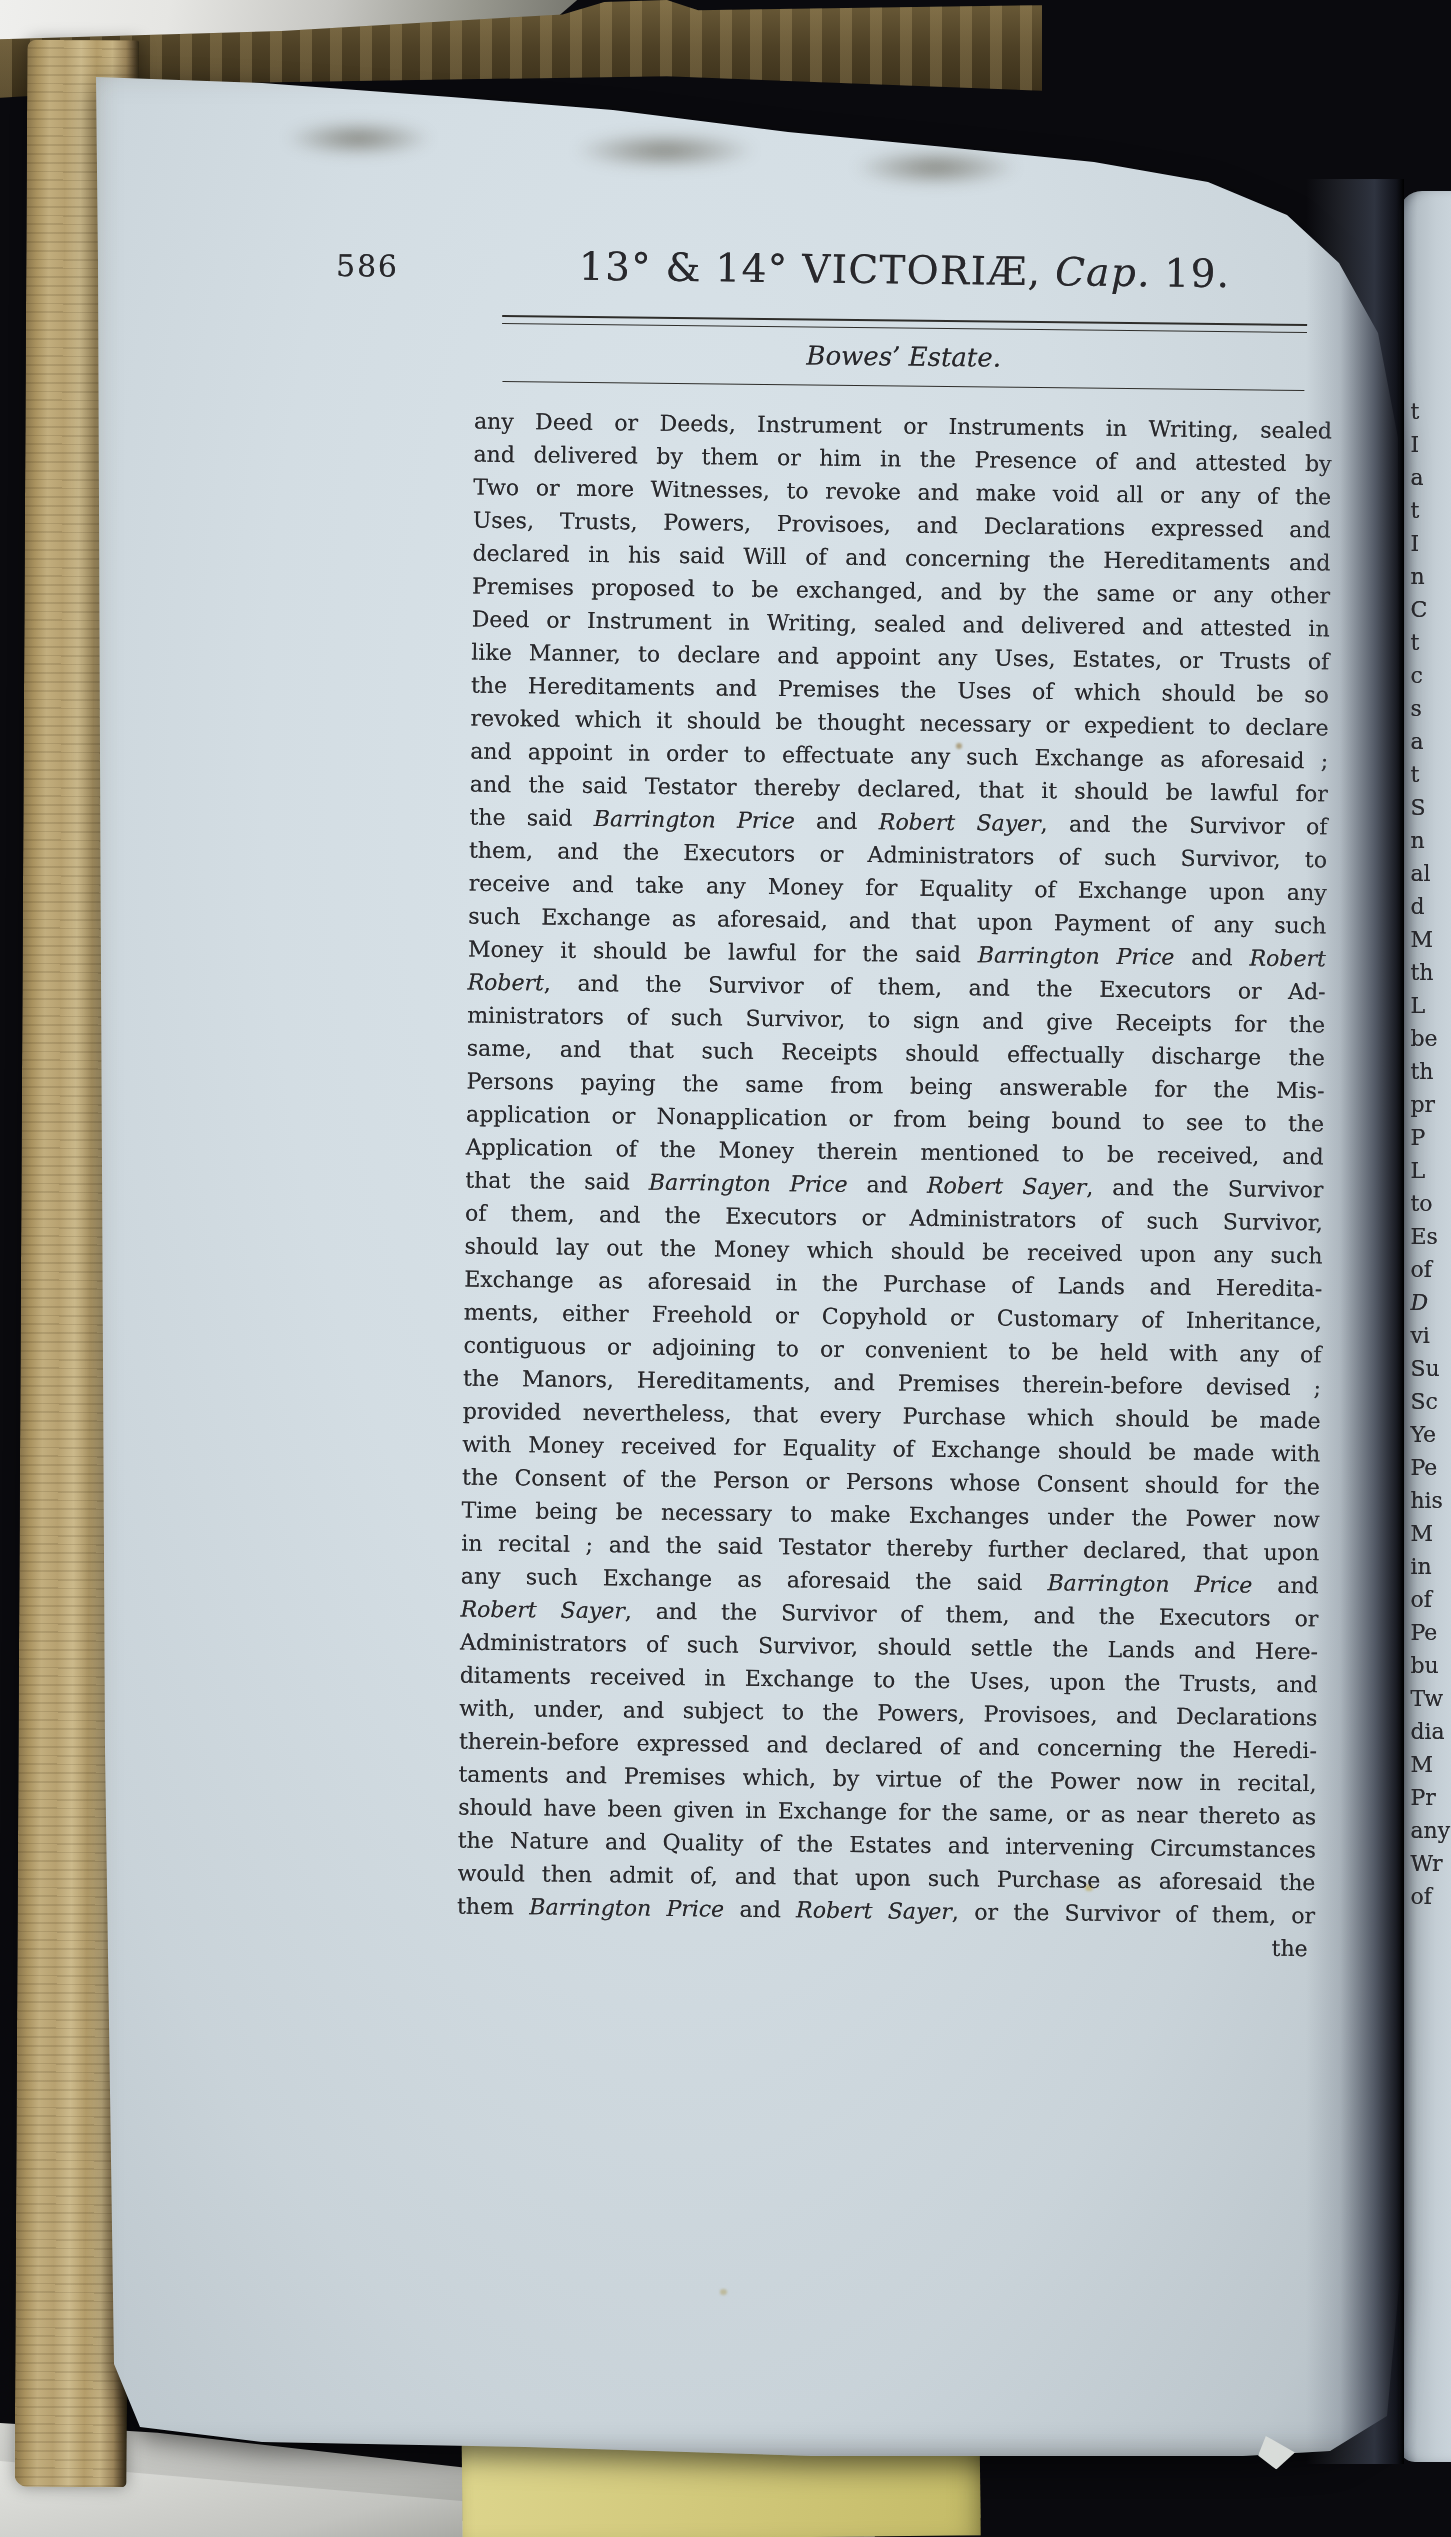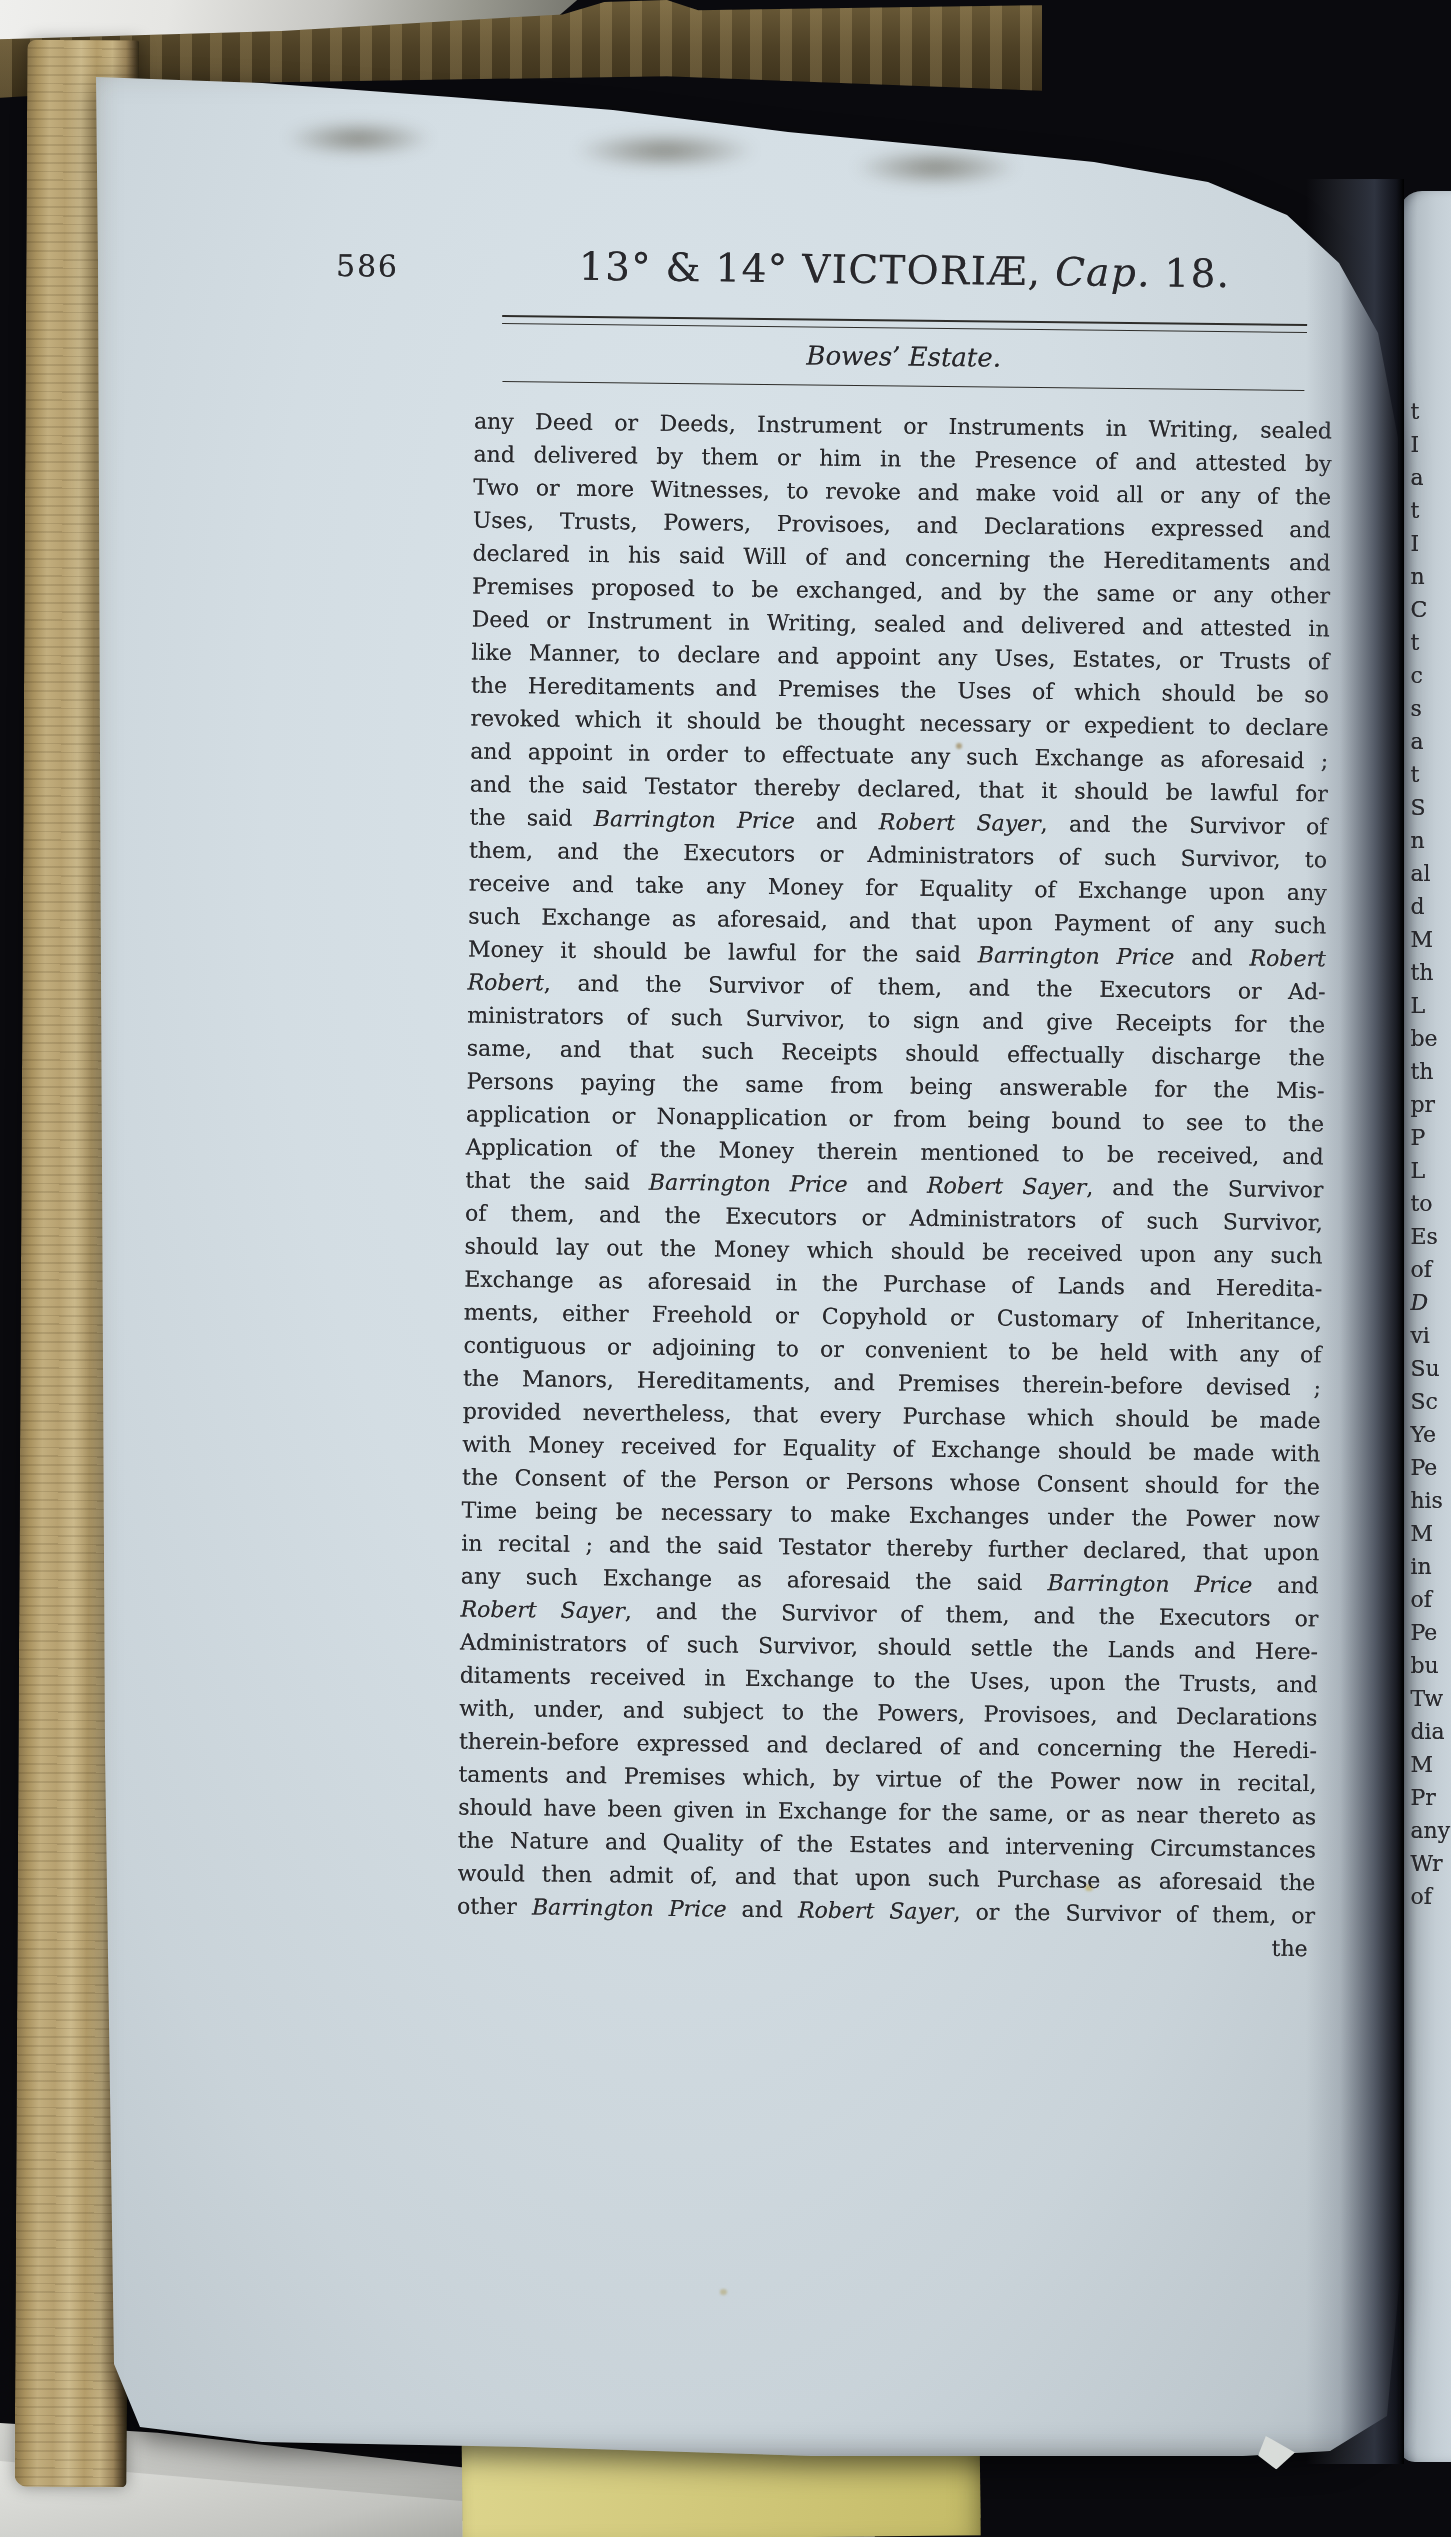--- a/index.html
+++ b/index.html
@@ -169,21 +169,21 @@
     <div class="smudge sm1"></div>
     <div class="smudge sm2"></div>
     <div class="smudge sm3"></div>
     <div class="speck sp1"></div>
     <div class="speck sp2"></div>
     <div class="speck sp3"></div>
 
     <div class="content">
       <div class="header-row">
         <div class="page-number">586</div>
-        <div class="header-title"><span>13° &amp; 14° VICTORIÆ, </span><i>Cap.</i><span> 18.</span></div>
+        <div class="header-title"><span>13° &amp; 14° VICTORIÆ, </span><i>Cap.</i><span> 19.</span></div>
       </div>
       <div class="rule2"></div>
       <div class="running-head"><i>Bowes’ Estate.</i></div>
       <div class="rule1"></div>
       <div class="body-col">
         <div>
             <div class="bline"><span>any Deed or Deeds, Instrument or Instruments in Writing, sealed</span></div>
             <div class="bline"><span>and delivered by them or him in the Presence of and attested by</span></div>
             <div class="bline"><span>Two or more Witnesses, to revoke and make void all or any of the</span></div>
             <div class="bline"><span>Uses, Trusts, Powers, Provisoes, and Declarations expressed and</span></div>
@@ -221,21 +221,21 @@
             <div class="bline"><span>any such Exchange as aforesaid the said </span><i>Barrington Price</i><span> and</span></div>
             <div class="bline"><i>Robert Sayer</i><span>, and the Survivor of them, and the Executors or</span></div>
             <div class="bline"><span>Administrators of such Survivor, should settle the Lands and Here-</span></div>
             <div class="bline"><span>ditaments received in Exchange to the Uses, upon the Trusts, and</span></div>
             <div class="bline"><span>with, under, and subject to the Powers, Provisoes, and Declarations</span></div>
             <div class="bline"><span>therein-before expressed and declared of and concerning the Heredi-</span></div>
             <div class="bline"><span>taments and Premises which, by virtue of the Power now in recital,</span></div>
             <div class="bline"><span>should have been given in Exchange for the same, or as near thereto as</span></div>
             <div class="bline"><span>the Nature and Quality of the Estates and intervening Circumstances</span></div>
             <div class="bline"><span>would then admit of, and that upon such Purchase as aforesaid the</span></div>
-            <div class="bline"><span>other </span><i>Barrington Price</i><span> and </span><i>Robert Sayer</i><span>, or the Survivor of them, or</span></div>
+            <div class="bline"><span>them </span><i>Barrington Price</i><span> and </span><i>Robert Sayer</i><span>, or the Survivor of them, or</span></div>
           </div>
         <div class="catch"><span>the</span></div>
       </div>
     </div>
   </div>
 </div>
 
 <div class="gutter-overlay"></div>
 <div class="paper-bit"></div>
 

